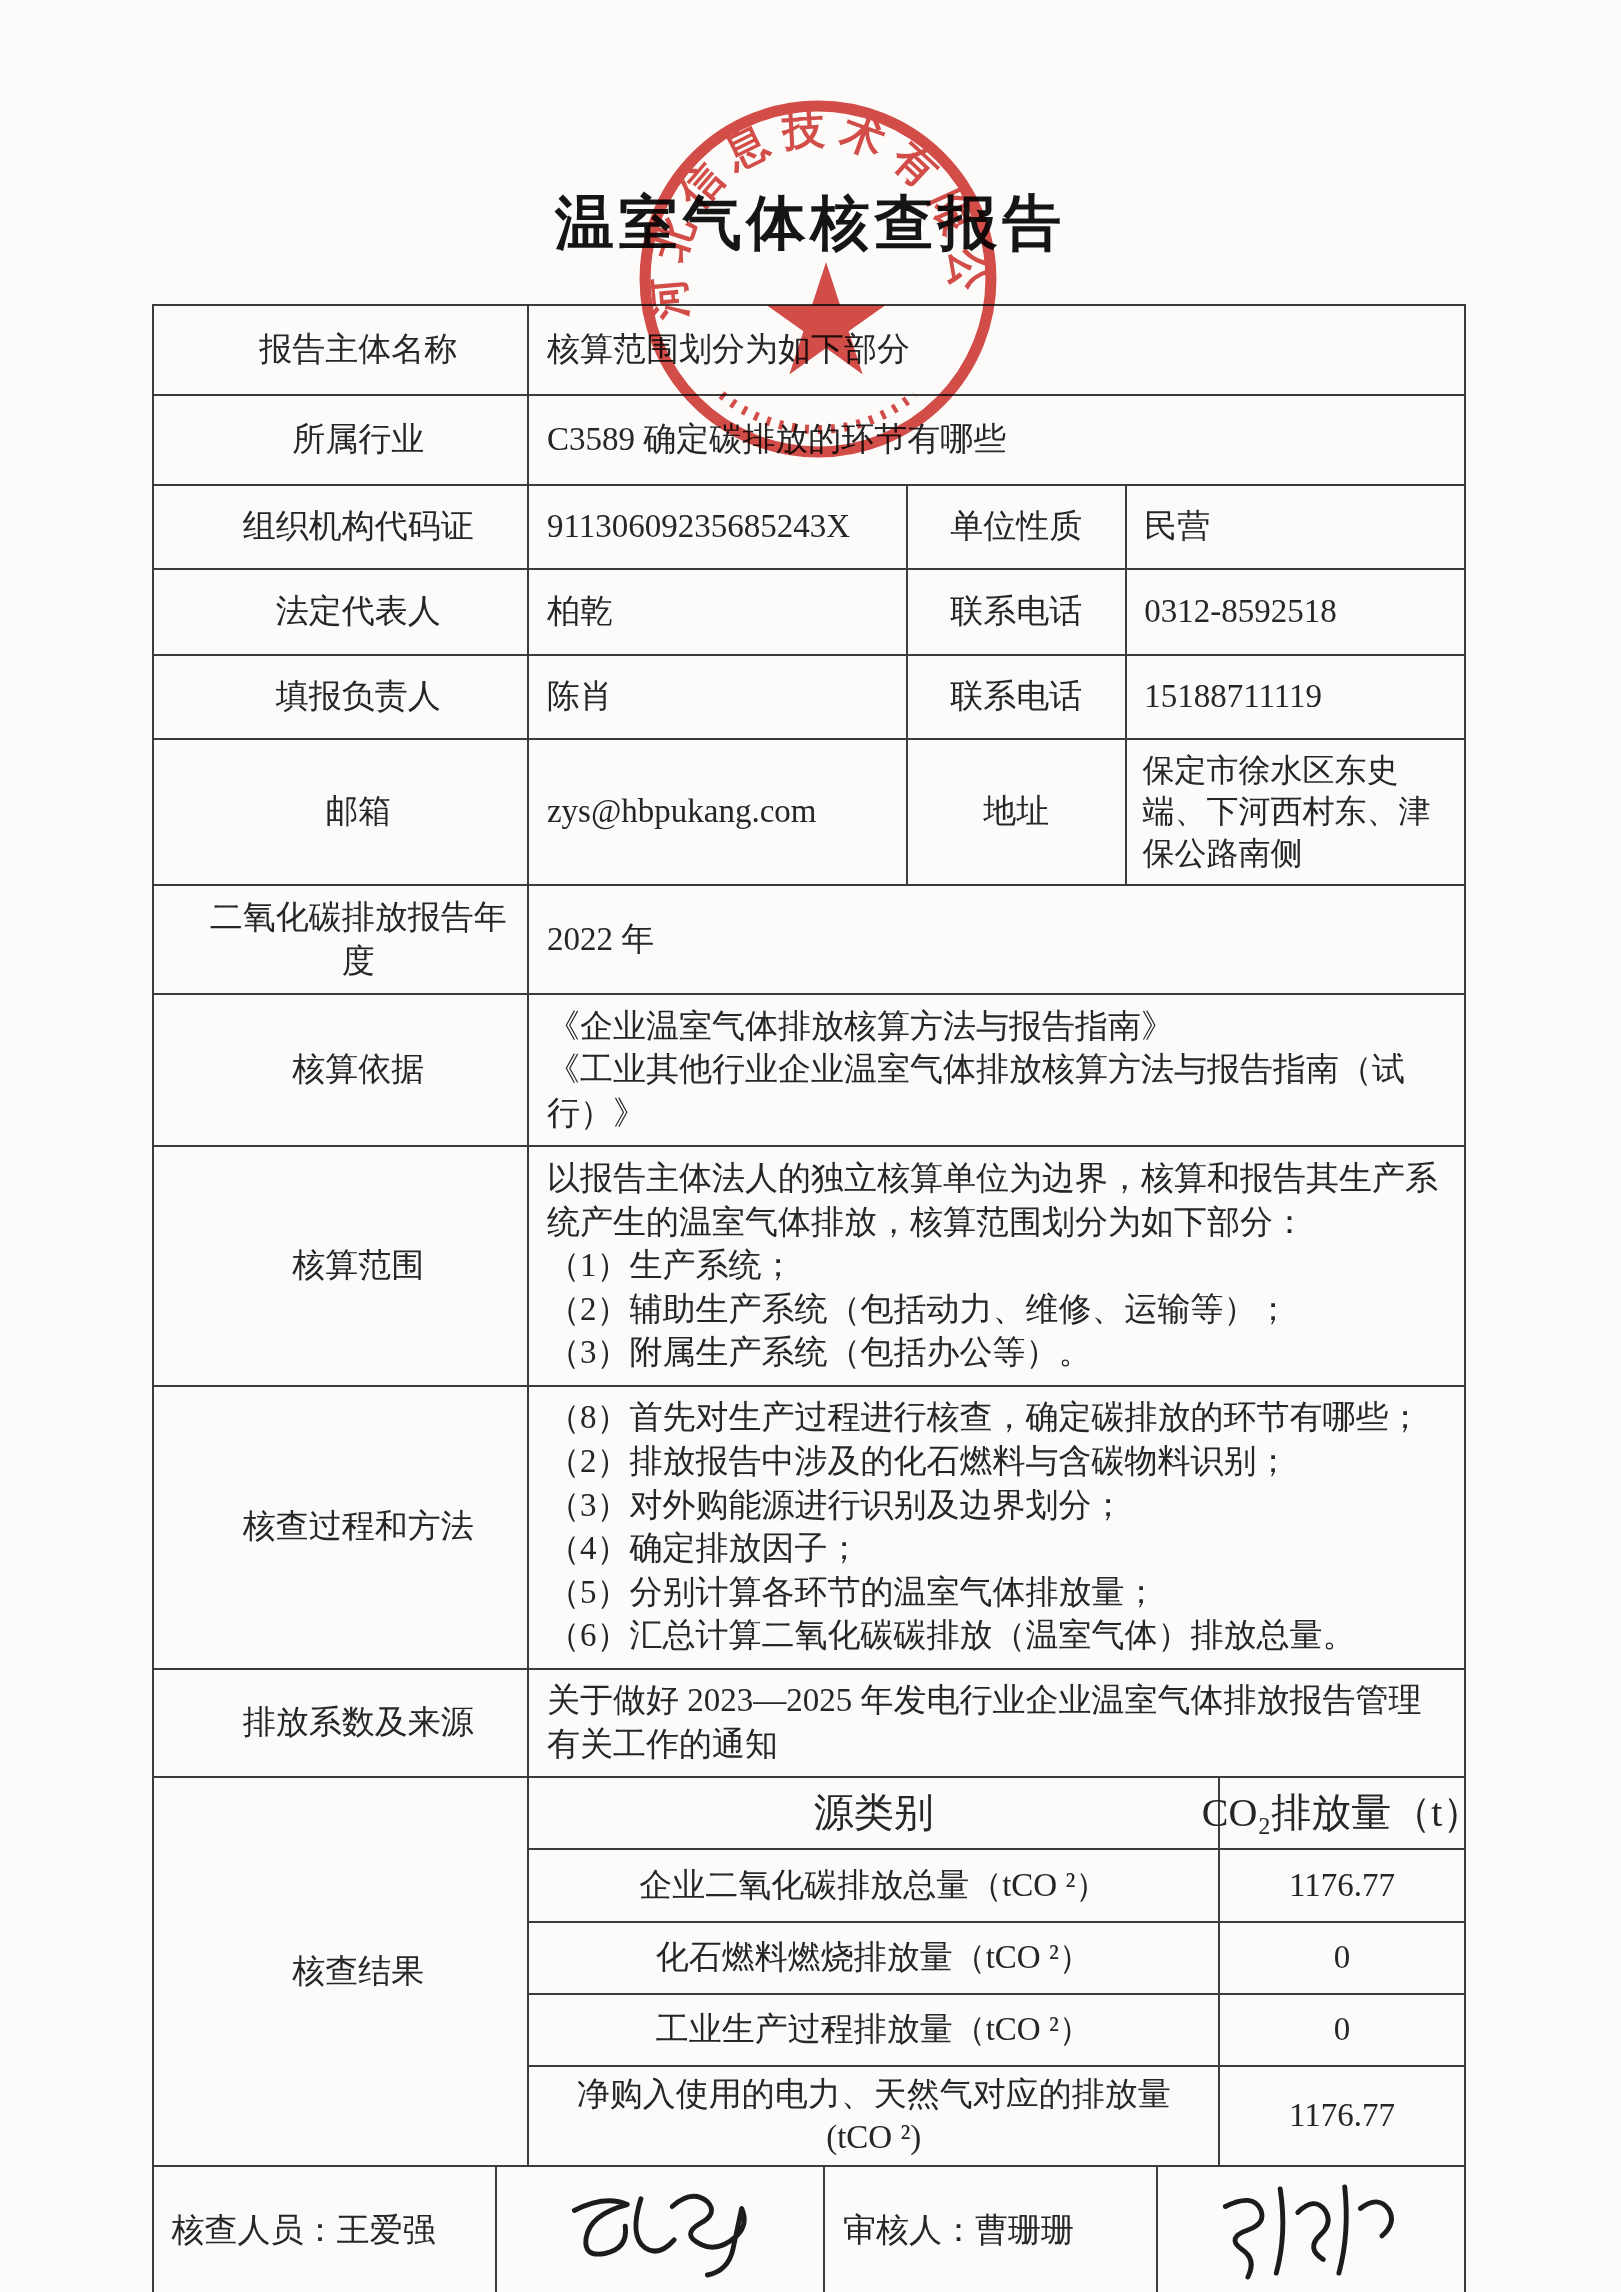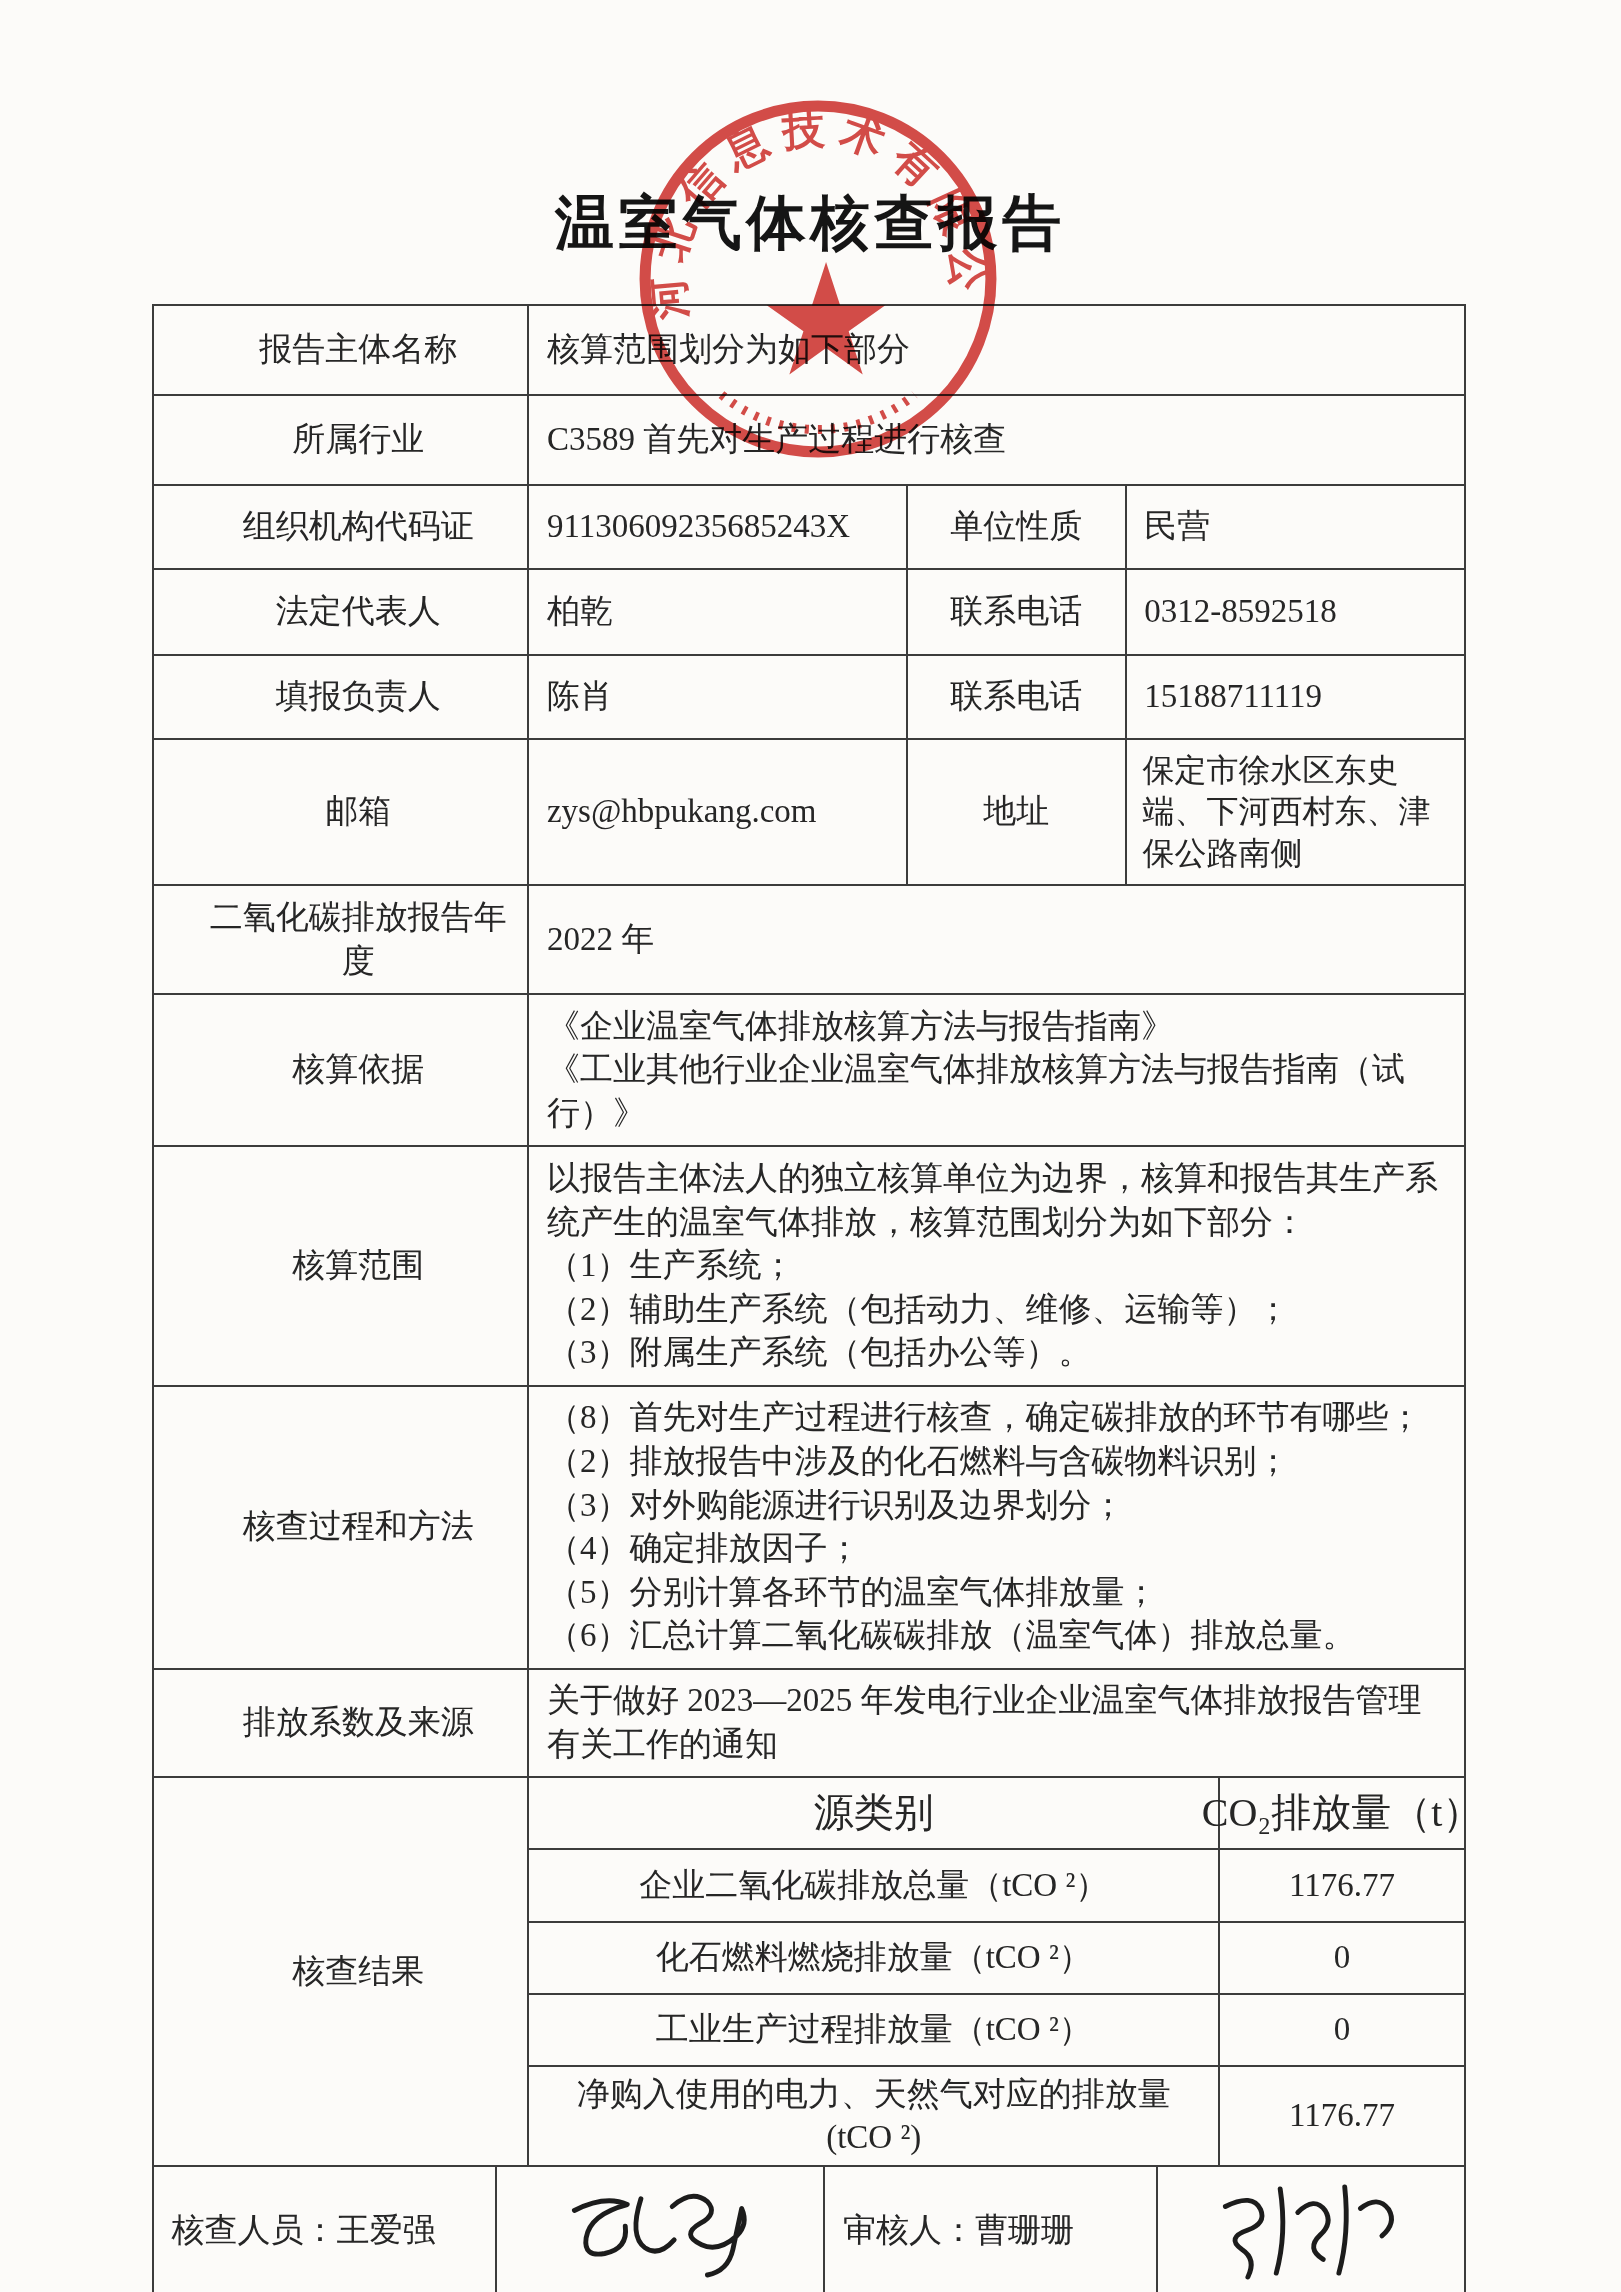--- a/index.html
+++ b/index.html
@@ -82,21 +82,21 @@
 
   <div class="doc-table">
 
     <div class="row" style="min-height:88px">
       <div class="cell lab w-a">报告主体名称</div>
       <div class="cell val w-rest">核算范围划分为如下部分</div>
     </div>
 
     <div class="row" style="min-height:88px">
       <div class="cell lab w-a">所属行业</div>
-      <div class="cell val w-rest">C3589 首先对生产过程进行核查</div>
+      <div class="cell val w-rest">C3589 确定碳排放的环节有哪些</div>
     </div>
 
     <div class="row" style="min-height:82px">
       <div class="cell lab w-a">组织机构代码证</div>
       <div class="cell val w-b">91130609235685243X</div>
       <div class="cell lab w-c">单位性质</div>
       <div class="cell val w-d">民营</div>
     </div>
 
     <div class="row" style="min-height:84px">

